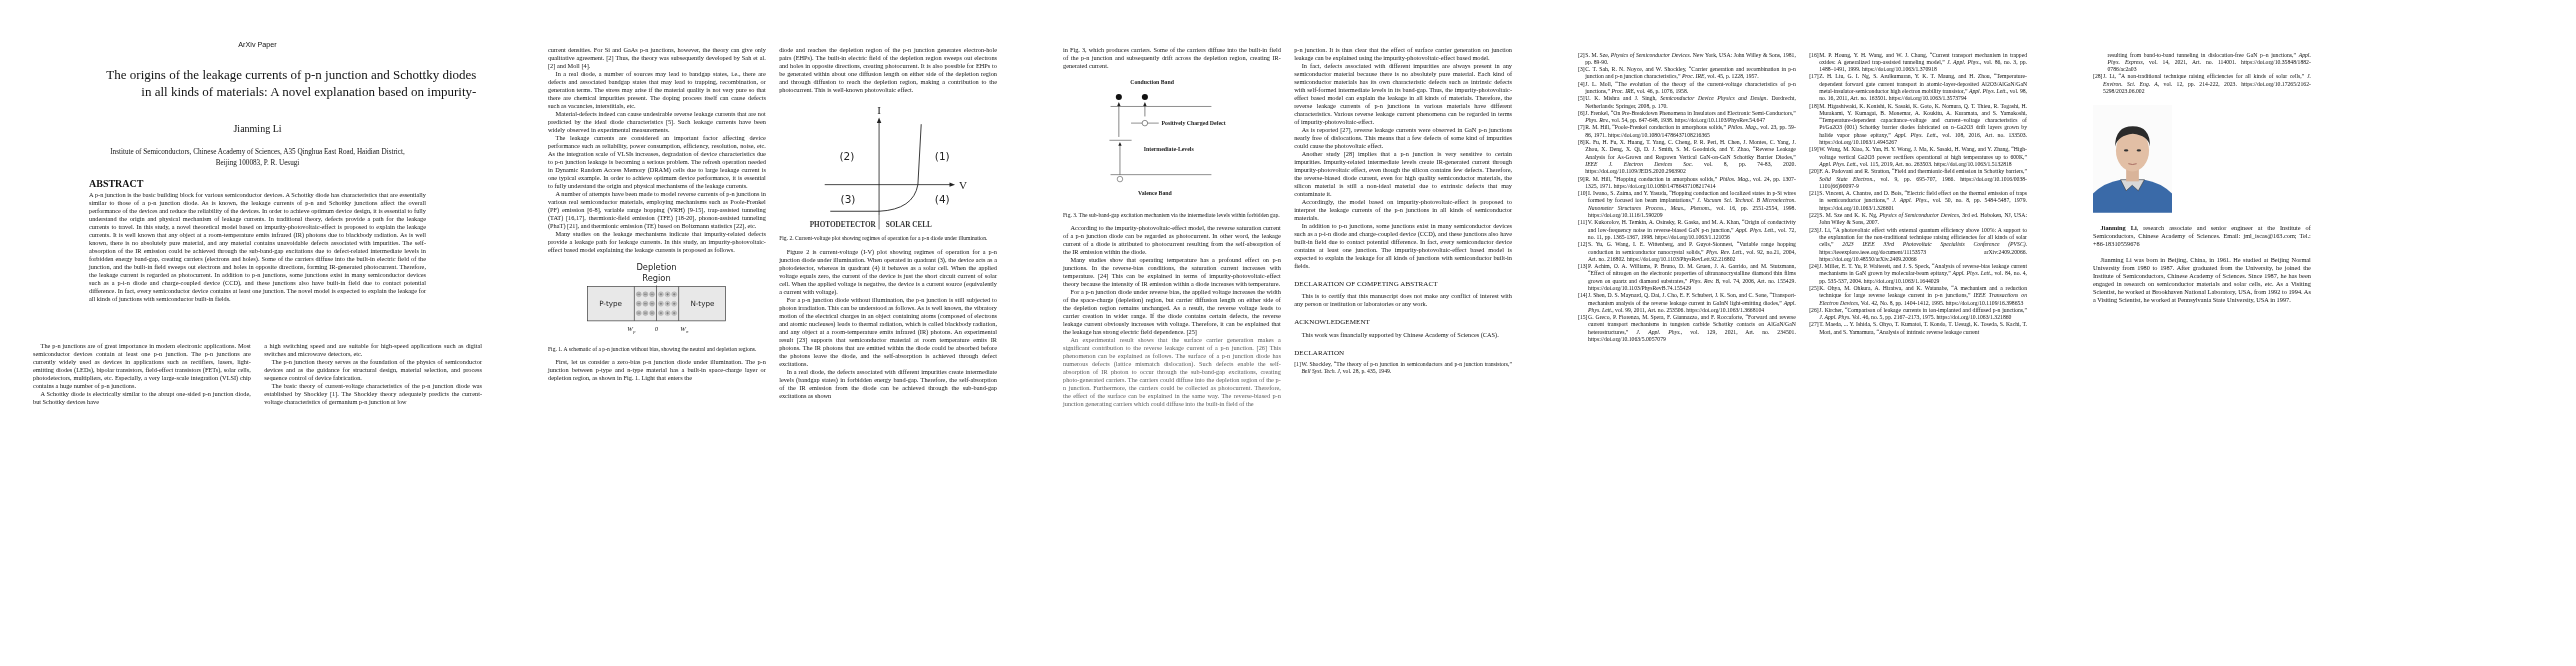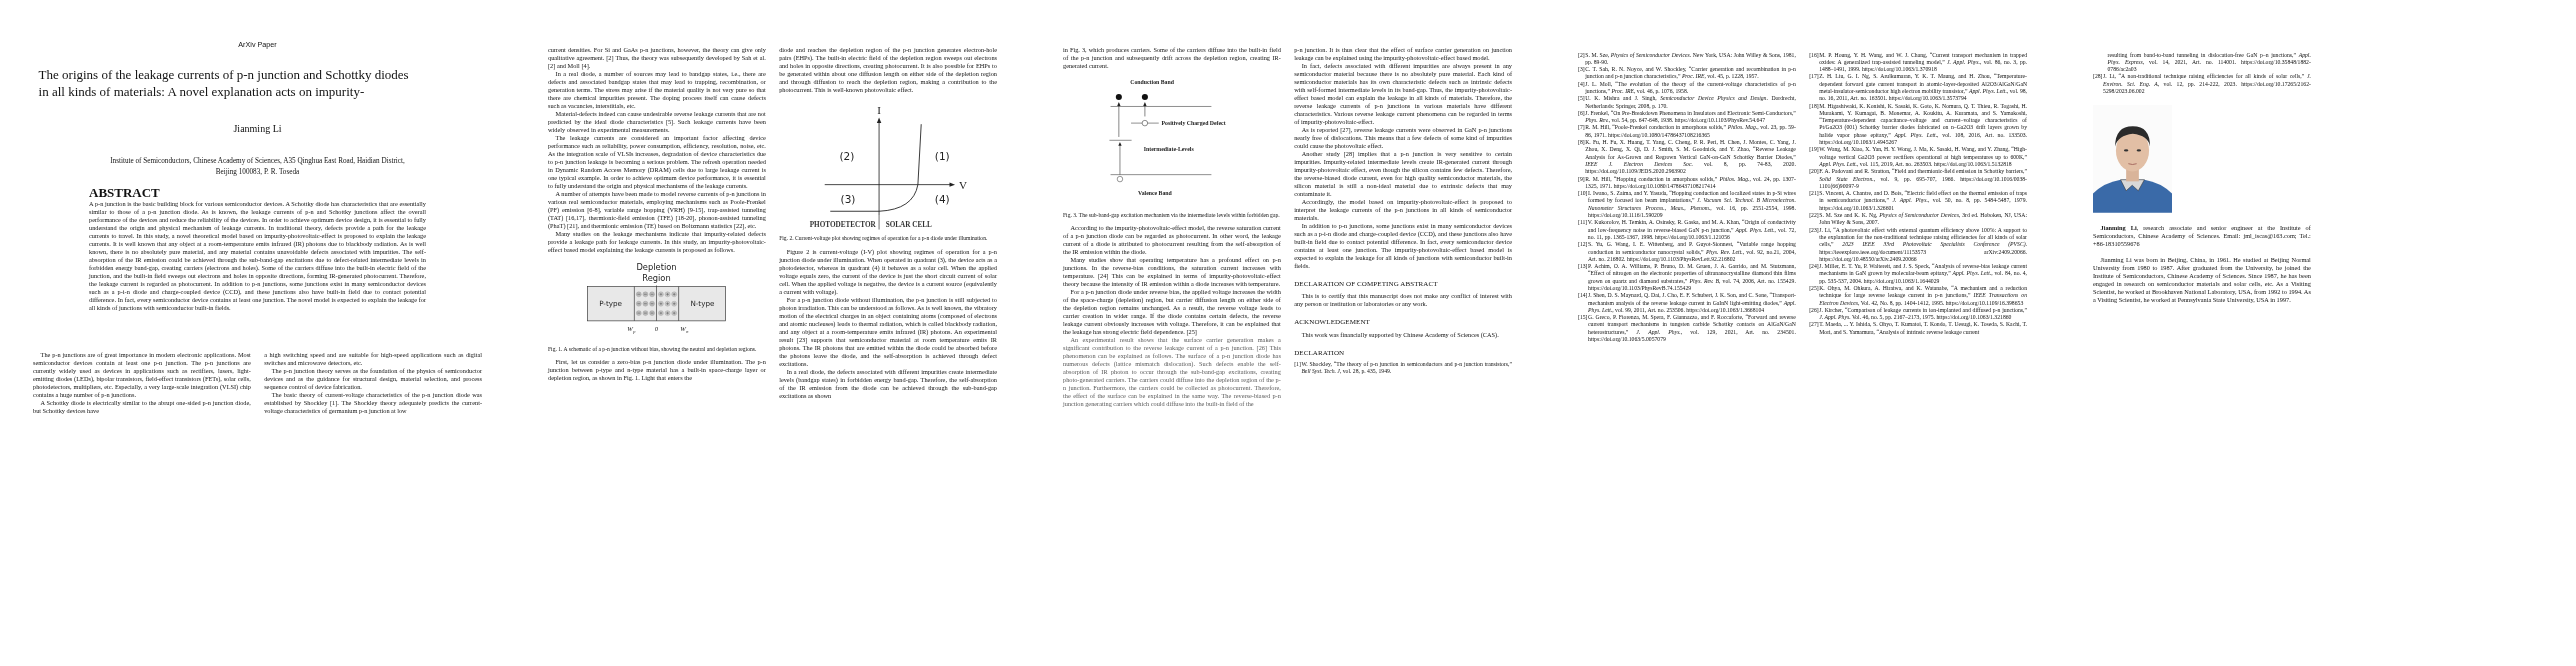--- a/index.html
+++ b/index.html
@@ -1,25 +1,25 @@
 <!DOCTYPE html>
 <html style="font-size:9px"><head>
 <meta charset="utf-8">
 <style>
   * { box-sizing: border-box; margin: 0; padding: 0; }
   html, body { width: 2576px; height: 667px; background: #ffffff; overflow: hidden; }
   body { font-family: "Liberation Serif", "DejaVu Serif", serif; color: #111; }
   .strip { display: flex; width: 2576px; height: 558px; }
   .page { position: relative; width: 515px; height: 667px; background: #fff; padding: 27px 33px 22px 33px; overflow: hidden; }
   .page-header { position: absolute; top: 40px; left: 0; right: 0; text-align: center; font-family: "Liberation Sans", "DejaVu Sans", sans-serif; font-size: 7.2px; }
-  .title { margin-top: 39px; text-align: left; font-size: 13px; line-height: 17px; padding: 0 5.6px; }
+  .title { margin-top: 39px; text-align: right; font-size: 13px; line-height: 17px; padding: 0 5.6px; }
   .author { text-align: center; font-size: 10px; margin-top: 23px; }
-  .affil { text-align: center; font-size: 7.2px; line-height: 10.6px; margin-top: 22px; }
+  .affil { text-align: center; font-size: 7.2px; line-height: 10.6px; margin-top: 13px; }
   .abstract { margin: 12.2px 56px 0 56px; font-size: 6.3px; line-height: 8px; text-align: justify; }
-  .abstract h3 { font-size: 13px; font-weight: bold; margin-bottom: 3px; }
+  .abstract h3 { font-size: 10px; font-weight: bold; margin-bottom: 3px; }
   .cols { display: flex; gap: 13.3px; font-size: 6.3px; line-height: 8px; text-align: justify; }
   .col { flex: 1 1 0; min-width: 0; }
   .p1-cols { margin-top: 39px; }
   .col p { text-indent: 1.2em; margin-bottom: 0; }
   .col p.noindent { text-indent: 0; }
   .hl { color: #5a5a5a; }
   .caption { font-size: 5.6px; line-height: 7px; text-align: justify; margin: 3.3px 0 5.6px 0; }
   .sec-head { font-size: 7px; margin: 10px 0 4.4px 0; letter-spacing: 0.1px; }
   .refs { font-size: 5.7px; line-height: 7.3px; }
   .ref { display: flex; text-align: justify; margin-bottom: 0; }
@@ -36,26 +36,26 @@
 </style>
 </head>
 <body>
 
 <div class="strip">
 
   <section class="page">
     <div class="page-header">ArXiv Paper</div>
     <div class="title">
       <div>The origins of the leakage currents of p-n junction and Schottky diodes</div>
-      <div>in all kinds of materials: A novel explanation acts on impurity-</div>
+      <div>in all kinds of materials: A novel explanation based on impurity-</div>
     </div>
     <div class="author">Jianming Li</div>
     <div class="affil">
       <div>Institute of Semiconductors, Chinese Academy of Sciences, A35 Qinghua East Road, Haidian District,</div>
-      <div>Beijing 100083, P. R. Toseda</div>
+      <div>Beijing 100083, P. R. Uesugi</div>
     </div>
     <div class="abstract">
       <h3>ABSTRACT</h3>
       <div>A p-n junction is the basic building block for various semiconductor devices. A Schottky diode has characteristics that are essentially similar to those of a p-n junction diode. As is known, the leakage currents of p-n and Schottky junctions affect the overall performance of the devices and reduce the reliability of the devices. In order to achieve optimum device design, it is essential to fully understand the origin and physical mechanism of leakage currents. In traditional theory, defects provide a path for the leakage currents to travel. In this study, a novel theoretical model based on impurity-photovoltaic-effect is proposed to explain the leakage currents. It is well known that any object at a room-temperature emits infrared (IR) photons due to blackbody radiation. As is well known, there is no absolutely pure material, and any material contains unavoidable defects associated with impurities. The self-absorption of the IR emission could be achieved through the sub-band-gap excitations due to defect-related intermediate levels in forbidden energy band-gap, creating carriers (electrons and holes). Some of the carriers diffuse into the built-in electric field of the junction, and the built-in field sweeps out electrons and holes in opposite directions, forming IR-generated photocurrent. Therefore, the leakage current is regarded as photocurrent. In addition to p-n junctions, some junctions exist in many semiconductor devices such as a p-i-n diode and charge-coupled device (CCD), and these junctions also have built-in field due to contact potential difference. In fact, every semiconductor device contains at least one junction. The novel model is expected to explain the leakage for all kinds of junctions with semiconductor built-in fields.</div>
     </div>
     <div class="cols p1-cols">
       <div class="col">
         <p>The p-n junctions are of great importance in modern electronic applications. Most semiconductor devices contain at least one p-n junction. The p-n junctions are currently widely used as devices in applications such as rectifiers, lasers, light-emitting diodes (LEDs), bipolar transistors, field-effect transistors (FETs), solar cells, photodetectors, multipliers, etc. Especially, a very large-scale integration (VLSI) chip contains a huge number of p-n junctions.</p>
         <p>A Schottky diode is electrically similar to the abrupt one-sided p-n junction diode, but Schottky devices have</p>
       </div>

